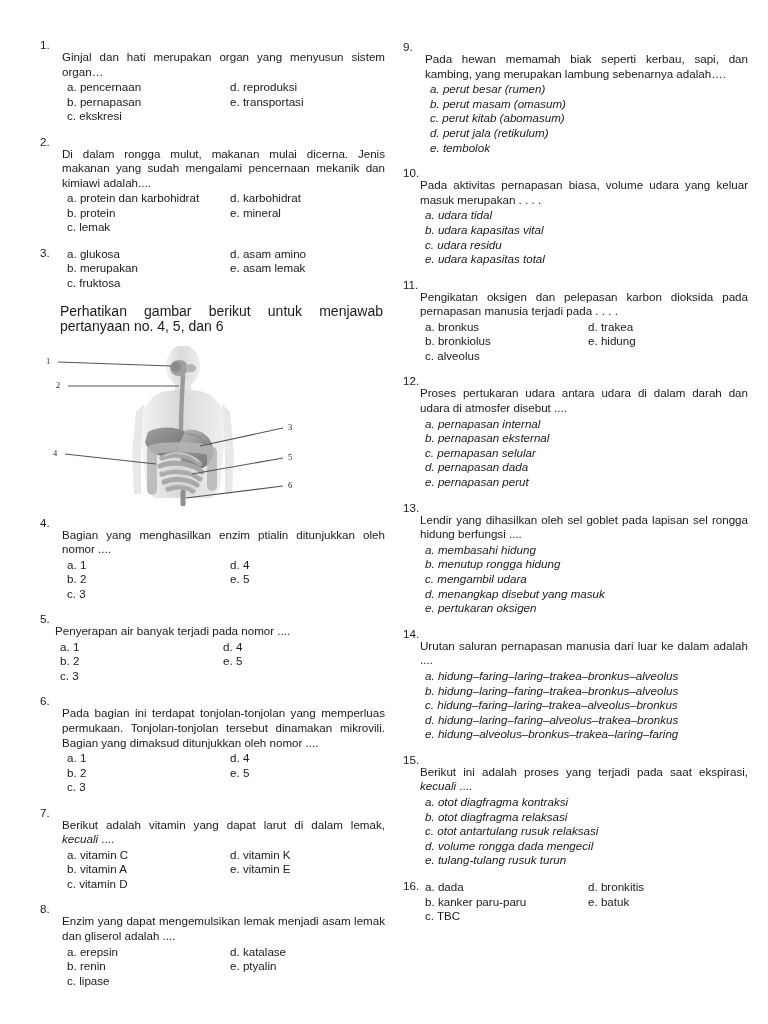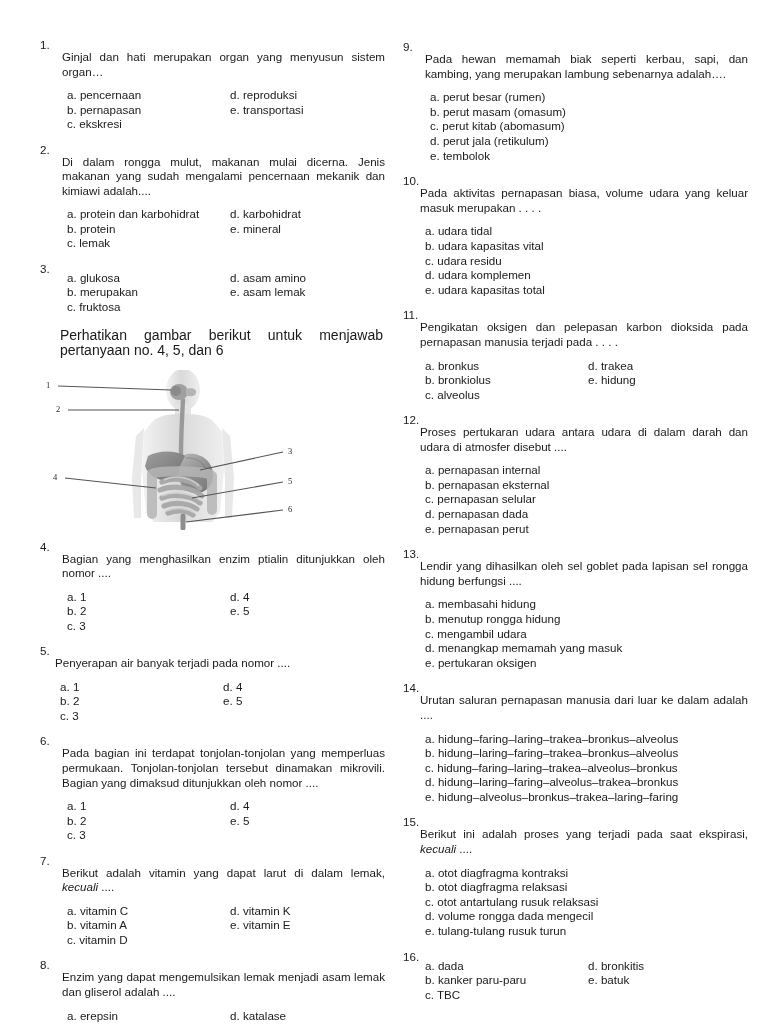--- a/index.html
+++ b/index.html
@@ -52,31 +52,31 @@
   .q.tight2 .num { width: 15px; }
   .q .body { flex: 1 1 auto; min-width: 0; }
   .stem {
     text-align: justify;
     text-justify: inter-word;
     margin: 12px 0 1px 0;
   }
 
   
   .opts {
-    margin-top: 9px;
+    margin-top: 1px;
     padding-left: 5px;
   }
   .opts.two {
     display: grid;
     grid-template-columns: 163px auto;
     grid-auto-flow: column;
     grid-template-rows: repeat(3, 14.5px);
     column-gap: 0;
   }
-  .opts.one .opt { display: block; }
+  .opts.one .opt { display: block; font-style: italic; }
   .opt {
     font-size: 11.6px;
     line-height: 14.5px;
     white-space: nowrap;
   }
   .opts.one .opt { line-height: 14.6px; }
 
   em, .ital { }
 
   
@@ -336,21 +336,20 @@
           </div>
         </div>
         <div class="q tight2">
           <div class="num">10.</div>
           <div class="body">
             <p class="stem">Pada aktivitas pernapasan biasa, volume udara yang keluar masuk merupakan . . . .</p>
             <div class="opts one">
               <div class="opt">a. udara tidal</div>
               <div class="opt">b. udara kapasitas vital</div>
               <div class="opt">c. udara residu</div>
-              <div class="opt">d. udara komplemen</div>
               <div class="opt">e. udara kapasitas total</div>
             </div>
           </div>
         </div>
         <div class="q tight2">
           <div class="num">11.</div>
           <div class="body">
             <p class="stem">Pengikatan oksigen dan pelepasan karbon dioksida pada pernapasan manusia terjadi pada . . . .</p>
             <div class="opts two">
               <div class="opt">a. bronkus</div>
@@ -376,21 +375,21 @@
           </div>
         </div>
         <div class="q tight2">
           <div class="num">13.</div>
           <div class="body">
             <p class="stem">Lendir yang dihasilkan oleh sel goblet pada lapisan sel rongga hidung berfungsi ....</p>
             <div class="opts one">
               <div class="opt">a. membasahi hidung</div>
               <div class="opt">b. menutup rongga hidung</div>
               <div class="opt">c. mengambil udara</div>
-              <div class="opt">d. menangkap memamah yang masuk</div>
+              <div class="opt">d. menangkap disebut yang masuk</div>
               <div class="opt">e. pertukaran oksigen</div>
             </div>
           </div>
         </div>
         <div class="q tight2">
           <div class="num">14.</div>
           <div class="body">
             <p class="stem">Urutan saluran pernapasan manusia dari luar ke dalam adalah ....</p>
             <div class="opts one">
               <div class="opt">a. hidung–faring–laring–trakea–bronkus–alveolus</div>

